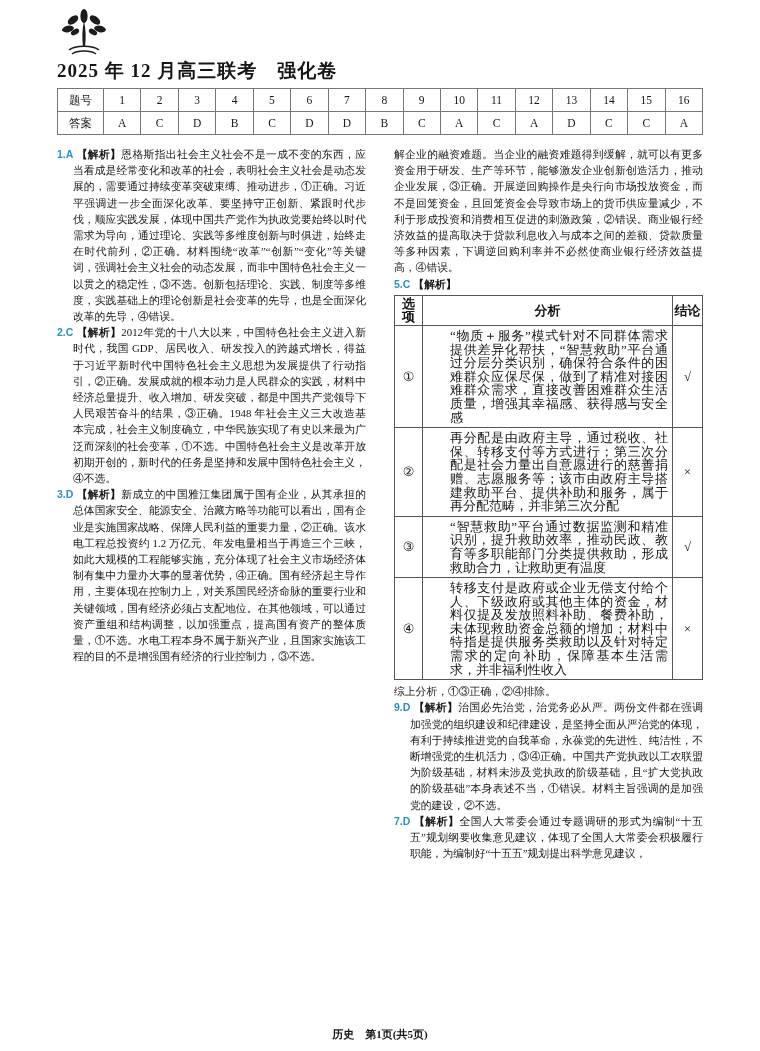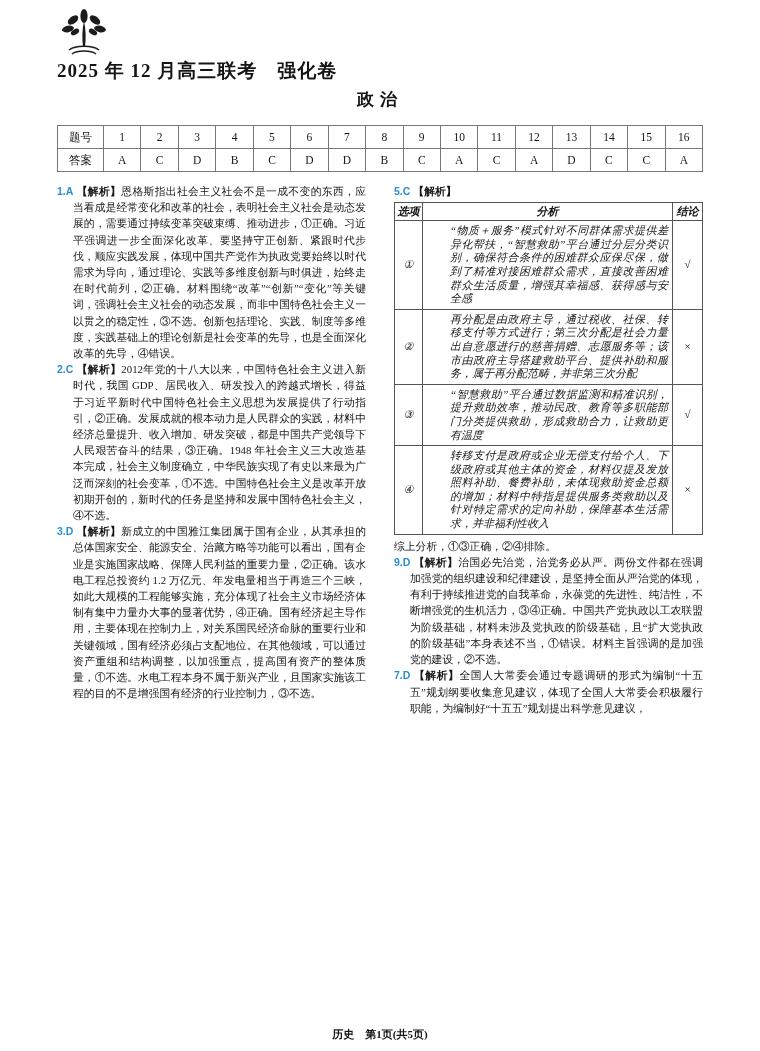--- a/index.html
+++ b/index.html
@@ -17,21 +17,21 @@
   table.answers td.rowlabel { width:46px; }
 
   .content { display:flex; gap:28px; margin-top:11px; }
   .col { width:317px; font-size:10.8px; line-height:16.2px; text-align:justify; text-justify:inter-ideograph; }
 
   p.item { margin:0; padding-left:16px; text-indent:-16px; }
   p.cont, p.summary { margin:0; }
   .qnum { color:#2a8fd0; font-weight:bold; margin-right:3px; font-family:"Liberation Sans",sans-serif; font-size:10.5px; }
   .tag { font-weight:bold; }
 
-  table.q5 { width:100%; border-collapse:collapse; font-size:11px; line-height:13.6px; margin:3px 0 3px 0; table-layout:fixed;font-style:italic; }
+  table.q5 { width:100%; border-collapse:collapse; font-size:13px; line-height:13.6px; margin:3px 0 3px 0; table-layout:fixed; }
   table.q5 td { border:1px solid #555; padding:3px 4px; vertical-align:middle; }
   table.q5 td.opt { width:28px; text-align:center; }
   table.q5 td.concl { width:30px; text-align:center; }
   table.q5 td.head { text-align:center; font-weight:bold; height:18px; padding:1px; }
   table.q5 td.analysis { text-align:justify;padding-left:27px; }
 
   .footer { position:absolute; bottom:9px; left:0; width:100%; text-align:center; font-weight:bold; font-size:11px; }
 </style>
 </head>
 <body>
@@ -49,21 +49,20 @@
         <ellipse cx="15" cy="24" rx="4.5" ry="2.6" transform="rotate(-30 15 24)"></ellipse>
         <ellipse cx="33" cy="24" rx="4.5" ry="2.6" transform="rotate(30 33 24)"></ellipse>
         <path d="M24 13 C22 22 22 30 23 39 L25 39 C26 30 26 22 24 13 Z"></path>
       </g>
       <path d="M9 42 C15 37 33 37 39 42" fill="none" stroke="#1c1c1c" stroke-width="1.6"></path>
       <path d="M12 46 C17 42 31 42 36 46" fill="none" stroke="#1c1c1c" stroke-width="1.4"></path>
     </svg>
   </div>
 
   <div class="title">2025 年 12 月高三联考　强化卷</div>
-  <div class="subject">政治</div>
 
   <table class="answers">
     <tbody>
       <tr>
         <td class="rowlabel">题号</td>
         <td>1</td>
         <td>2</td>
         <td>3</td>
         <td>4</td>
         <td>5</td>
@@ -103,20 +102,21 @@
 
   <div class="content">
 
     <div class="col">
       <p class="item"><span class="qnum">1.A</span><span class="tag">【解析】</span><span>恩格斯指出社会主义社会不是一成不变的东西，应当看成是经常变化和改革的社会，表明社会主义社会是动态发展的，需要通过持续变革突破束缚、推动进步，①正确。习近平强调进一步全面深化改革、要坚持守正创新、紧跟时代步伐，顺应实践发展，体现中国共产党作为执政党要始终以时代需求为导向，通过理论、实践等多维度创新与时俱进，始终走在时代前列，②正确。材料围绕“改革”“创新”“变化”等关键词，强调社会主义社会的动态发展，而非中国特色社会主义一以贯之的稳定性，③不选。创新包括理论、实践、制度等多维度，实践基础上的理论创新是社会变革的先导，也是全面深化改革的先导，④错误。</span></p>
       <p class="item"><span class="qnum">2.C</span><span class="tag">【解析】</span><span>2012年党的十八大以来，中国特色社会主义进入新时代，我国 GDP、居民收入、研发投入的跨越式增长，得益于习近平新时代中国特色社会主义思想为发展提供了行动指引，②正确。发展成就的根本动力是人民群众的实践，材料中经济总量提升、收入增加、研发突破，都是中国共产党领导下人民艰苦奋斗的结果，③正确。1948 年社会主义三大改造基本完成，社会主义制度确立，中华民族实现了有史以来最为广泛而深刻的社会变革，①不选。中国特色社会主义是改革开放初期开创的，新时代的任务是坚持和发展中国特色社会主义，④不选。</span></p>
       <p class="item"><span class="qnum">3.D</span><span class="tag">【解析】</span><span>新成立的中国雅江集团属于国有企业，从其承担的总体国家安全、能源安全、治藏方略等功能可以看出，国有企业是实施国家战略、保障人民利益的重要力量，②正确。该水电工程总投资约 1.2 万亿元、年发电量相当于再造三个三峡，如此大规模的工程能够实施，充分体现了社会主义市场经济体制有集中力量办大事的显著优势，④正确。国有经济起主导作用，主要体现在控制力上，对关系国民经济命脉的重要行业和关键领域，国有经济必须占支配地位。在其他领域，可以通过资产重组和结构调整，以加强重点，提高国有资产的整体质量，①不选。水电工程本身不属于新兴产业，且国家实施该工程的目的不是增强国有经济的行业控制力，③不选。</span></p>
     </div>
 
     <div class="col">
+      <p class="cont">解企业的融资难题。当企业的融资难题得到缓解，就可以有更多资金用于研发、生产等环节，能够激发企业创新创造活力，推动企业发展，③正确。开展逆回购操作是央行向市场投放资金，而不是回笼资金，且回笼资金会导致市场上的货币供应量减少，不利于形成投资和消费相互促进的刺激政策，②错误。商业银行经济效益的提高取决于贷款利息收入与成本之间的差额、贷款质量等多种因素，下调逆回购利率并不必然使商业银行经济效益提高，④错误。</p>
 
       <p class="item"><span class="qnum">5.C</span><span class="tag">【解析】</span></p>
 
       <table class="q5">
         <tbody>
           <tr>
             <td class="head opt">选项</td>
             <td class="head">分析</td>
             <td class="head concl">结论</td>
           </tr>

